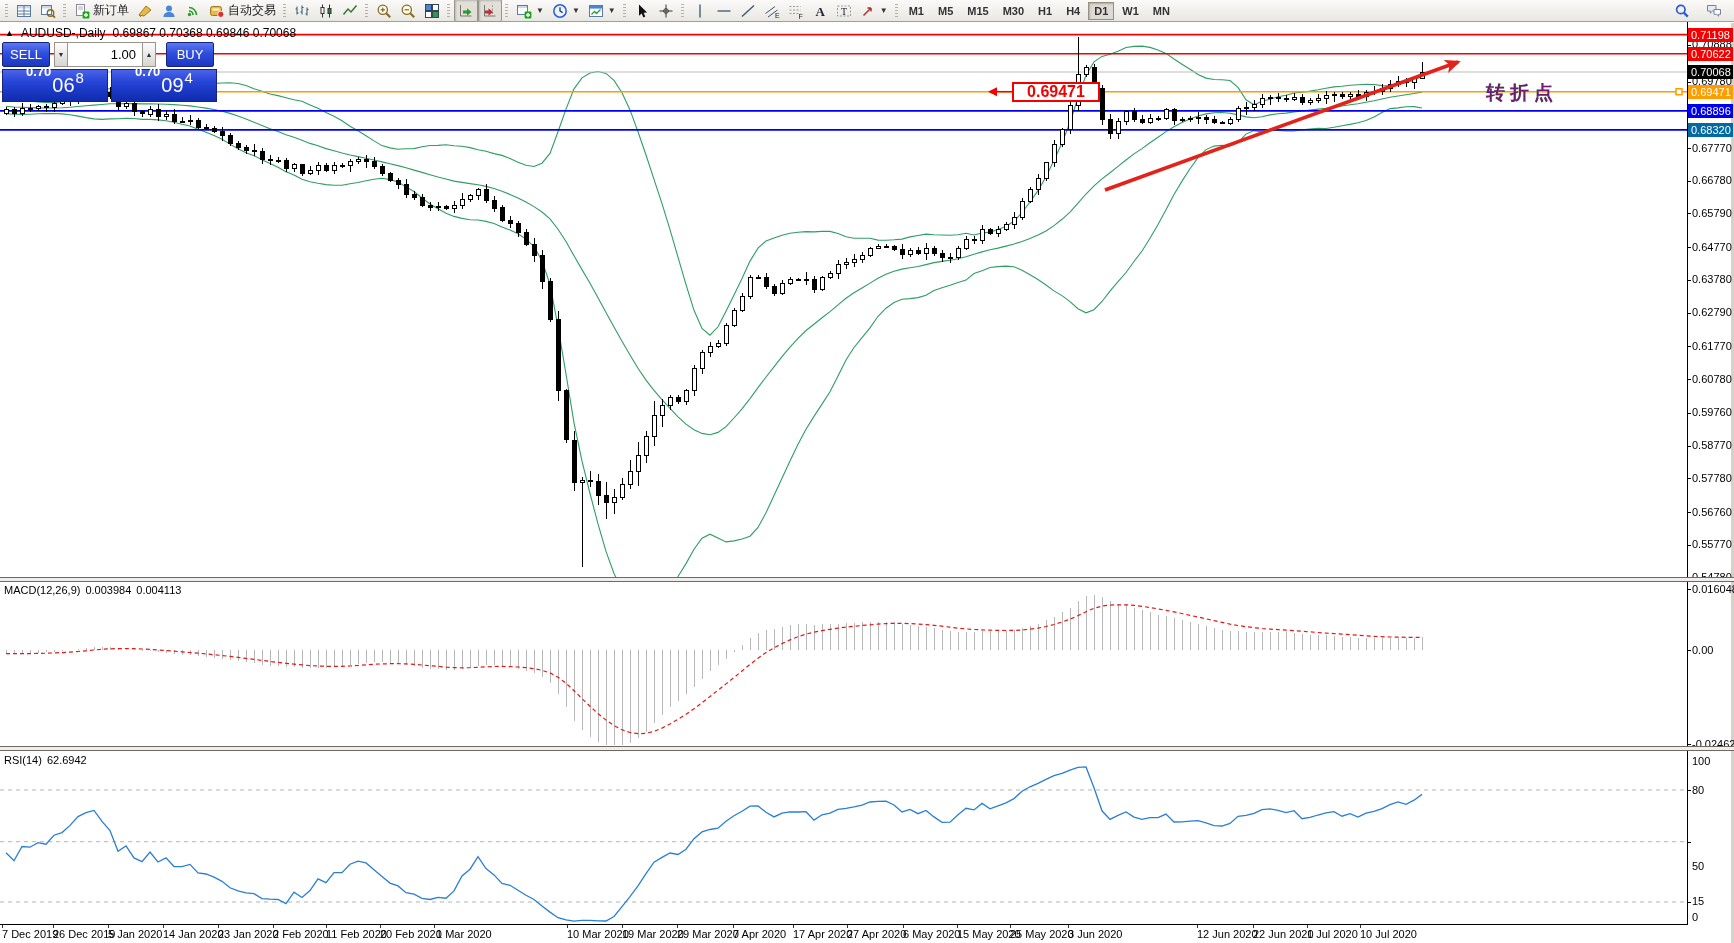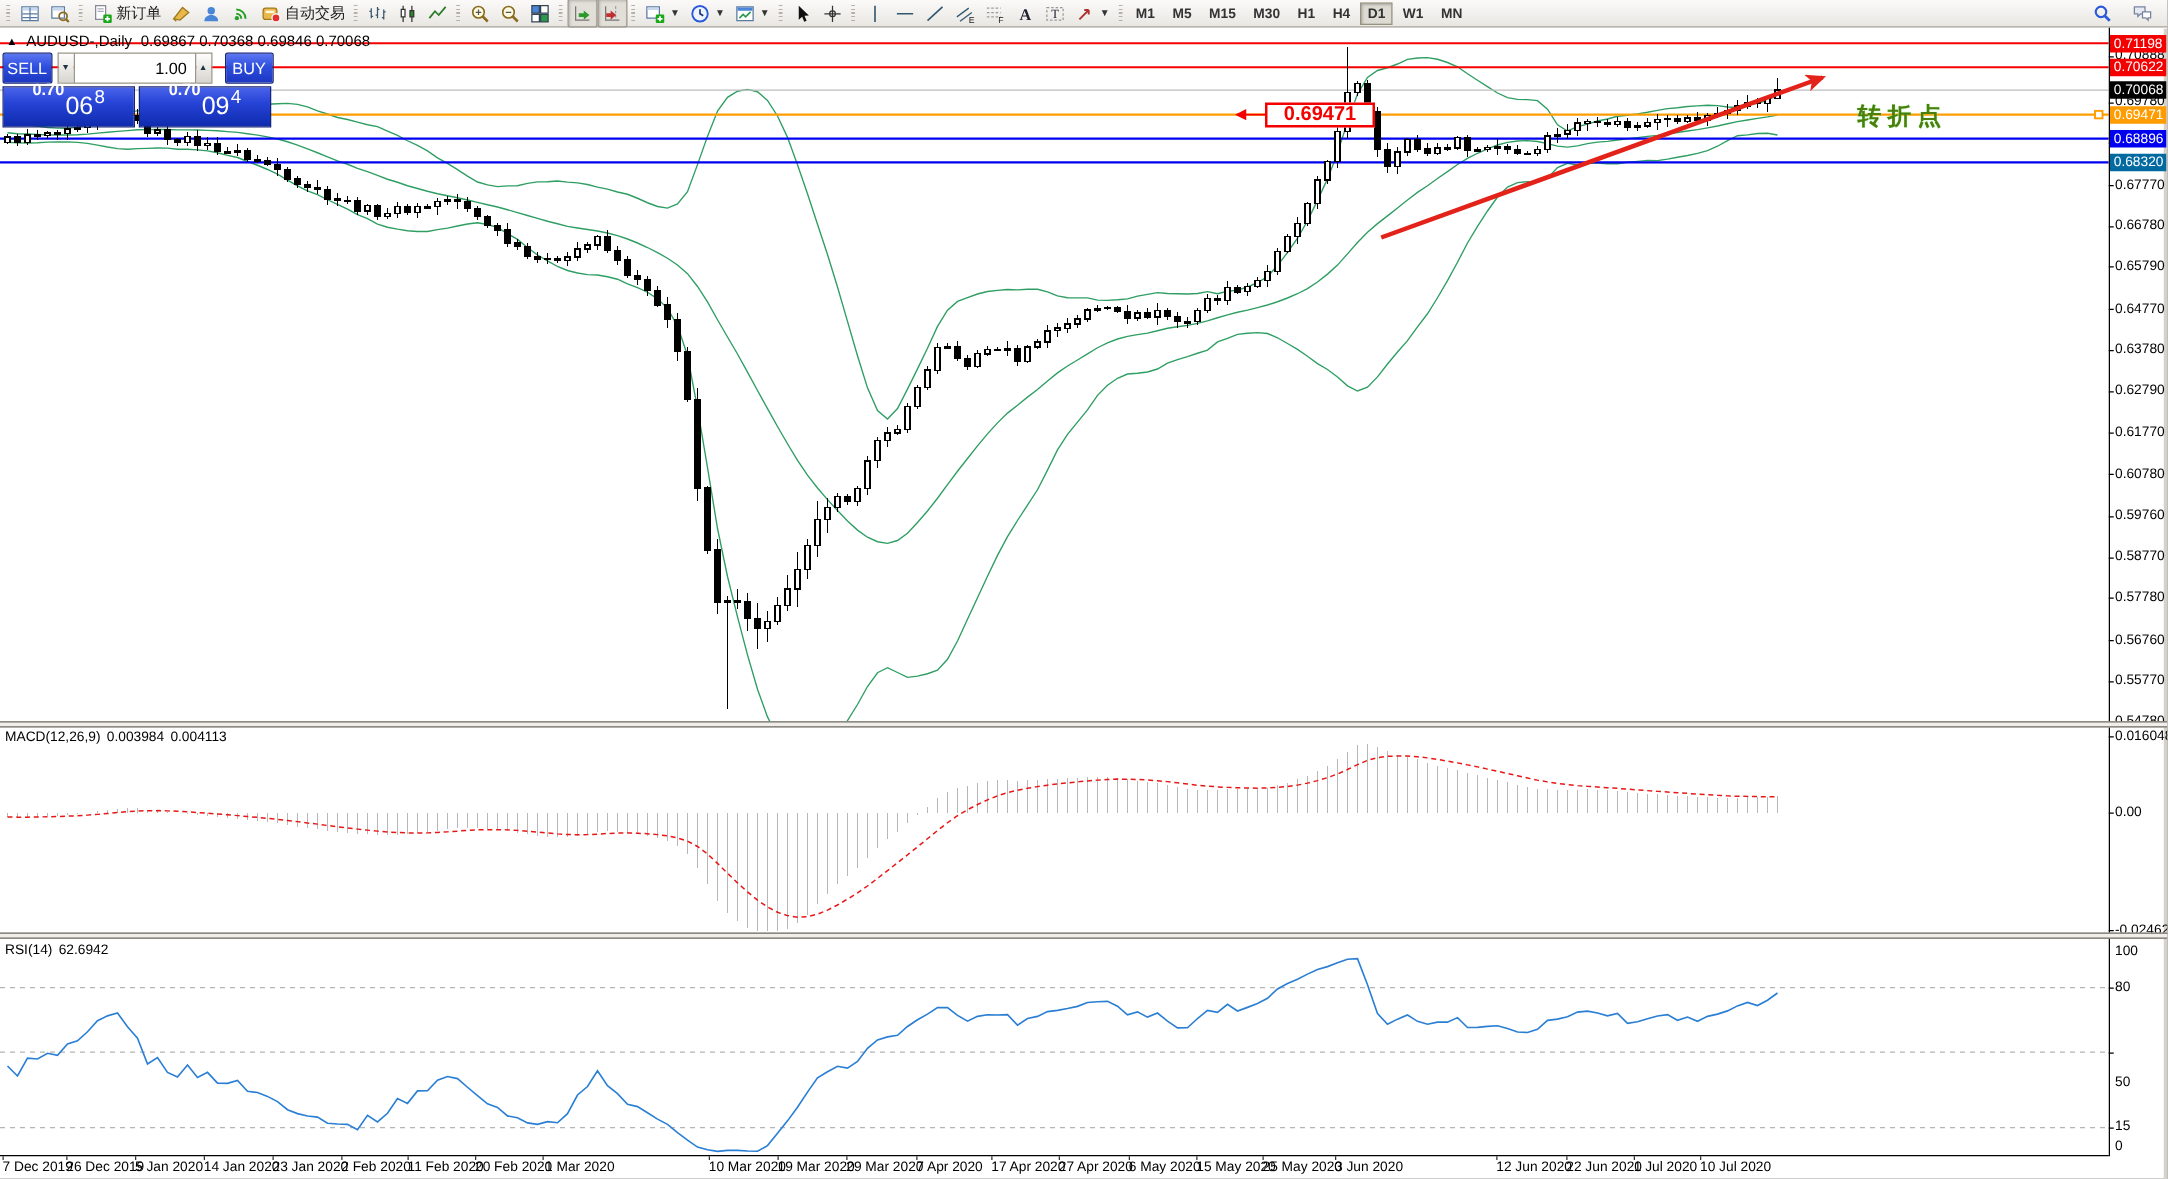--- a/index.html
+++ b/index.html
@@ -42,33 +42,33 @@
   
   #trade-panel{position:absolute;left:2px;top:42px;width:217px;z-index:25;}
   .tp-row1{display:flex;height:25px;align-items:stretch;}
   .btn-blue{background:linear-gradient(#5d77f2,#2e4ede 45%,#1b37c2);border:1px solid #16247c;
     color:#fff;font-size:13px;display:flex;align-items:center;justify-content:center;box-sizing:border-box;}
   #sell-btn{width:48px;border-radius:2px;}
   #buy-btn{width:48px;margin-left:10px;border-radius:2px;}
   .vol{display:flex;margin-left:4px;}
   .vol-btn{width:14px;background:linear-gradient(#fdfdfd,#d8d5cf);border:1px solid #9a958b;
     font-size:7px;color:#234;display:flex;align-items:center;justify-content:center;box-sizing:border-box;}
-  #vol-value{width:96px;border-top:1px solid #9a958b;border-bottom:1px solid #9a958b;background:#fff;
+  #vol-value{width:74px;border-top:1px solid #9a958b;border-bottom:1px solid #9a958b;background:#fff;
     font-size:13px;display:flex;align-items:center;justify-content:flex-end;padding:0 6px;box-sizing:border-box;}
   .tp-row2{display:flex;margin-top:2px;height:33px;}
   .px-block{width:106px;background:linear-gradient(#4a63ea,#2543d6 40%,#0f2bae);border:1px solid #16247c;
     color:#fff;display:flex;align-items:flex-end;justify-content:center;padding-bottom:2px;box-sizing:border-box;}
   .px-block+.px-block{margin-left:3px;}
   .px-small{font-size:13px;font-weight:700;margin-bottom:20px;}
   .px-big{font-size:20px;line-height:27px;font-weight:400;margin:0 1px;}
   .px-sup{font-size:15px;margin-bottom:13px;}
   
   #callout{position:absolute;border:2px solid #f50000;background:#fff;color:#f50000;font-size:16px;
     font-weight:700;display:flex;align-items:center;justify-content:center;z-index:12;box-sizing:border-box;}
-  #turning-point{position:absolute;color:#4d7c0f;font-size:19px;font-weight:700;letter-spacing:5px;
+  #turning-point{position:absolute;color:#701a75;font-size:19px;font-weight:700;letter-spacing:5px;
     white-space:nowrap;z-index:12;text-shadow:0 0 1px #7dff7d;}
 </style>
 </head>
 <body>
 
 <div id="app">
   <div id="toolbar">
       <div class="tb-group">
         <div class="grip"></div>
         <div class="tb-btn">

